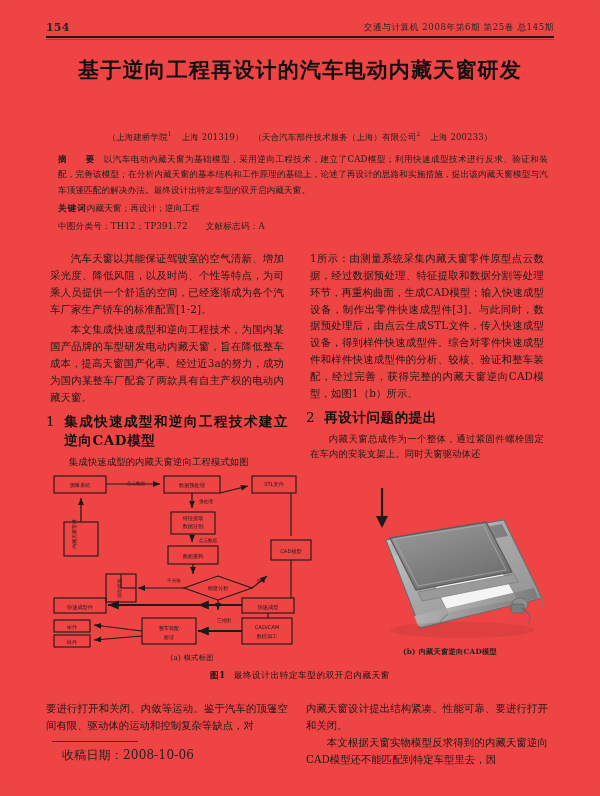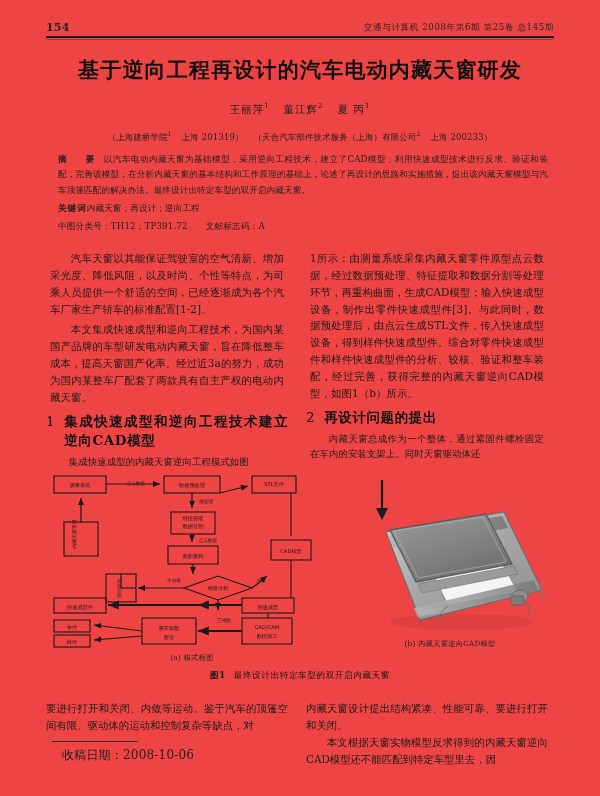--- a/index.html
+++ b/index.html
@@ -194,23 +194,24 @@
     color: #222;
     text-align: center;
   }
   .cap-a { left: 0; width: 292px; top: 183px; }
   .cap-b { left: 300px; width: 208px; top: 183px; }
 
   
   .photo-wrap {
     position: absolute;
     left: 300px;
-    top: 10px;
+    top: 18px;
     width: 208px;
     height: 158px;
+    font-weight: bold;
   }
   .fig-caption {
     position: absolute;
     left: 0; right: 0;
     top: 200px;
     text-align: center;
     font-size: 8.6px;
     letter-spacing: .6px;
     color: #161616;
   }
@@ -254,23 +255,20 @@
 <div class="page">
 
   <div class="runhead">
     <span class="folio">154</span>
     <span class="journal">交通与计算机  2008年第6期  第25卷  总145期</span>
   </div>
   <div class="rule-top"></div>
 
   <div class="title">基于逆向工程再设计的汽车电动内藏天窗研发</div>
 
-  <div class="authors">
-    <span>王丽萍</span><sup>1</sup><span class="sep"></span><span>董江辉</span><sup>2</sup><span class="sep"></span><span>夏   丙</span><sup>1</sup>
-  </div>
 
   <div class="affil">
     <span>（上海建桥学院</span><sup>1</sup><span class="gap"></span><span>上海 201319）</span><span class="gap"></span><span>（天合汽车部件技术服务（上海）有限公司</span><sup>2</sup><span class="gap"></span><span>上海 200233）</span>
   </div>
 
   <div class="abstract-block">
     <div>
       <span class="abs-label">摘　要</span><span>以汽车电动内藏天窗为基础模型，采用逆向工程技术，建立了CAD模型；利用快速成型技术进行反求、验证和装配，完善该模型；在分析内藏天窗的基本结构和工作原理的基础上，论述了再设计的思路和实施措施，提出该内藏天窗模型与汽车顶篷匹配的解决办法。最终设计出特定车型的双开启内藏天窗。</span>
     </div>
     <div class="kw-line">

